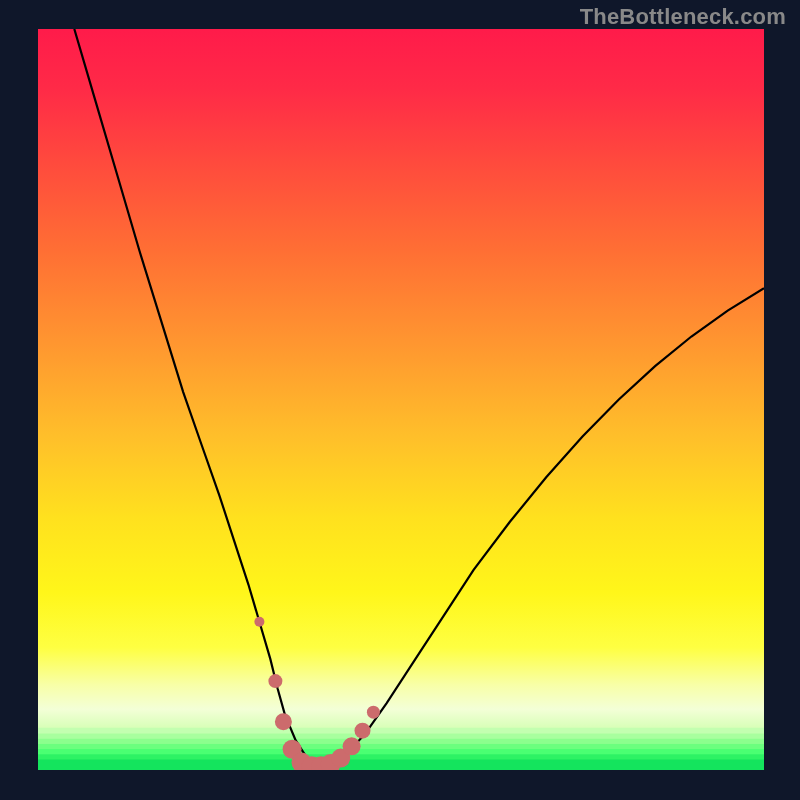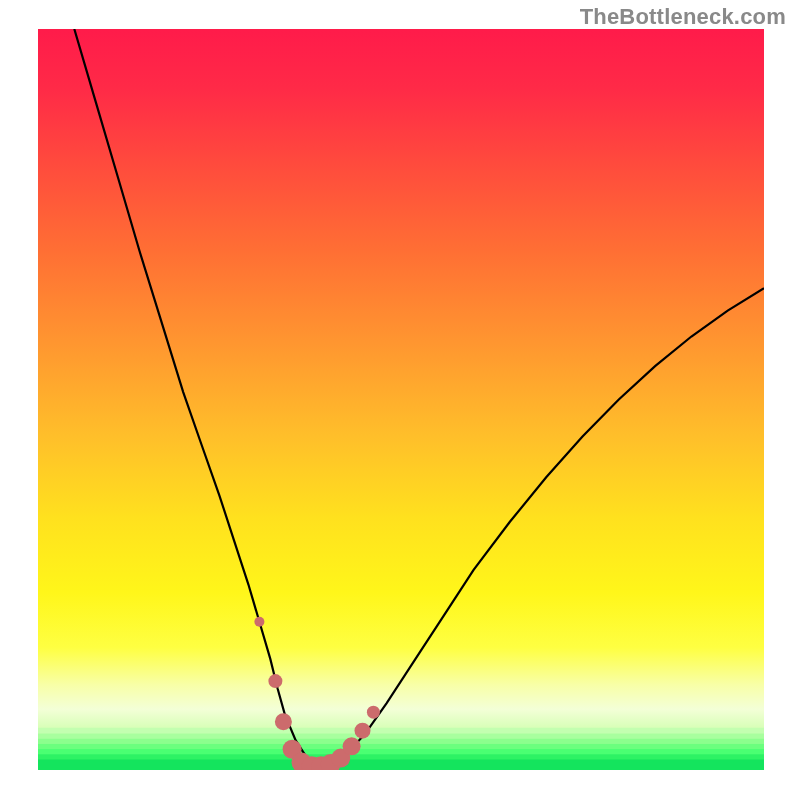--- a/index.html
+++ b/index.html
@@ -9,21 +9,21 @@
     height: 800px;
     background: #000;
     overflow: hidden;
   }
   .frame {
     position: absolute;
     left: 0;
     top: 0;
     width: 800px;
     height: 800px;
-    background: #ffffff;
+    background: #0f172a;
   }
   .watermark {
     position: absolute;
     top: 4px;
     right: 14px;
     font-family: Arial, Helvetica, sans-serif;
     font-size: 22px;
     font-weight: 600;
     color: #898989;
     letter-spacing: 0.2px;

